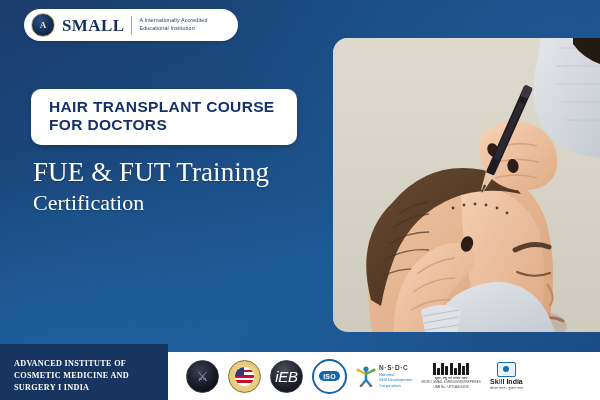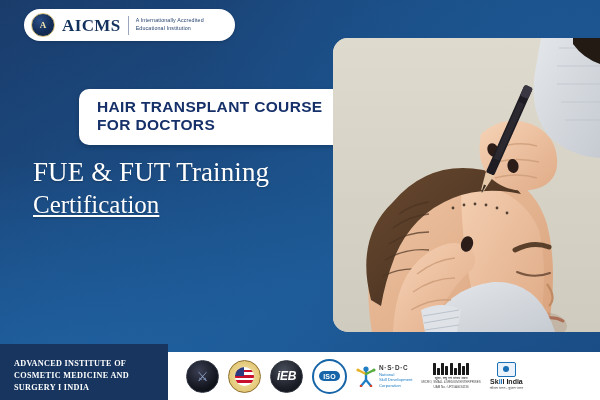--- a/index.html
+++ b/index.html
@@ -46,36 +46,35 @@
     font-size:5.3px;line-height:1.45;color:#23406d;
     letter-spacing:.15px;max-width:86px;
   }
 
   
   #kicker{
     position:absolute;left:31px;top:89px;
     background:#ffffff;border-radius:10px;
     padding:9px 22px 10px 18px;
     box-shadow:0 2px 5px rgba(0,0,0,.22);
-    margin-left:48px;
   }
   #kicker-text{
     color:#16306a;font-size:15.5px;font-weight:bold;
     letter-spacing:.35px;line-height:1.18;white-space:pre-line;
   }
 
   
   #headline{
     position:absolute;left:33px;top:156px;width:300px;
     font-family:"Liberation Serif", serif;color:#ffffff;
     text-shadow:0 1px 2px rgba(0,0,0,.25);
   }
   #headline .l1{font-size:27px;font-weight:normal;line-height:1.22;letter-spacing:.1px;}
   #headline .l2{font-size:25px;font-weight:normal;line-height:1.28;}
-  #headline .l3{font-size:25px;font-weight:normal;line-height:1.28;text-decoration:underline;}
+  #headline .l3{font-size:22px;font-weight:normal;line-height:1.28;}
 
   
   #photo{
     position:absolute;left:333px;top:38px;width:267px;height:294px;
     border-radius:15px 0 0 15px;overflow:hidden;
     background:#d9d6cc;
   }
   #photo svg{display:block;width:100%;height:100%;}
 
   
@@ -125,21 +124,21 @@
     position:absolute;left:0;top:0;width:9px;height:9px;background:#2a3a7c;
   }
 
   
   #badge-ieb .seal{
     background:radial-gradient(circle at 42% 30%,#4a4f5c 0%,#1d2029 60%,#0b0d12 100%);
     border:1px solid #30343f;
     display:flex;align-items:center;justify-content:center;flex-direction:column;
   }
   #badge-ieb .t{
-    color:#ffffff;font-size:12px;font-weight:bold;font-style:italic;
+    color:#ffffff;font-size:15px;font-weight:normal;font-style:italic;
     line-height:1;letter-spacing:-.3px;
   }
 
   
   #badge-iso .seal{
     background:#ffffff;border:2px solid #1565a8;
     display:flex;align-items:center;justify-content:center;
   }
   #badge-iso .pill{
     background:#1565a8;color:#fff;font-size:7px;font-weight:bold;
@@ -188,21 +187,21 @@
 </style>
 </head>
 <body>
 
 <div id="banner">
 
   <div id="logo-pill">
     <div id="logo-seal">
       <span class="mono">A</span>
     </div>
-    <div id="logo-word">AICMS</div>
+    <div id="logo-word">SMALL</div>
     <div id="logo-div"></div>
     <div id="logo-tag">A Internationally Accredited Educational Institution</div>
   </div>
 
   <div id="kicker">
     <div id="kicker-text">HAIR TRANSPLANT COURSE
 FOR DOCTORS</div>
   </div>
 
   <div id="headline">

